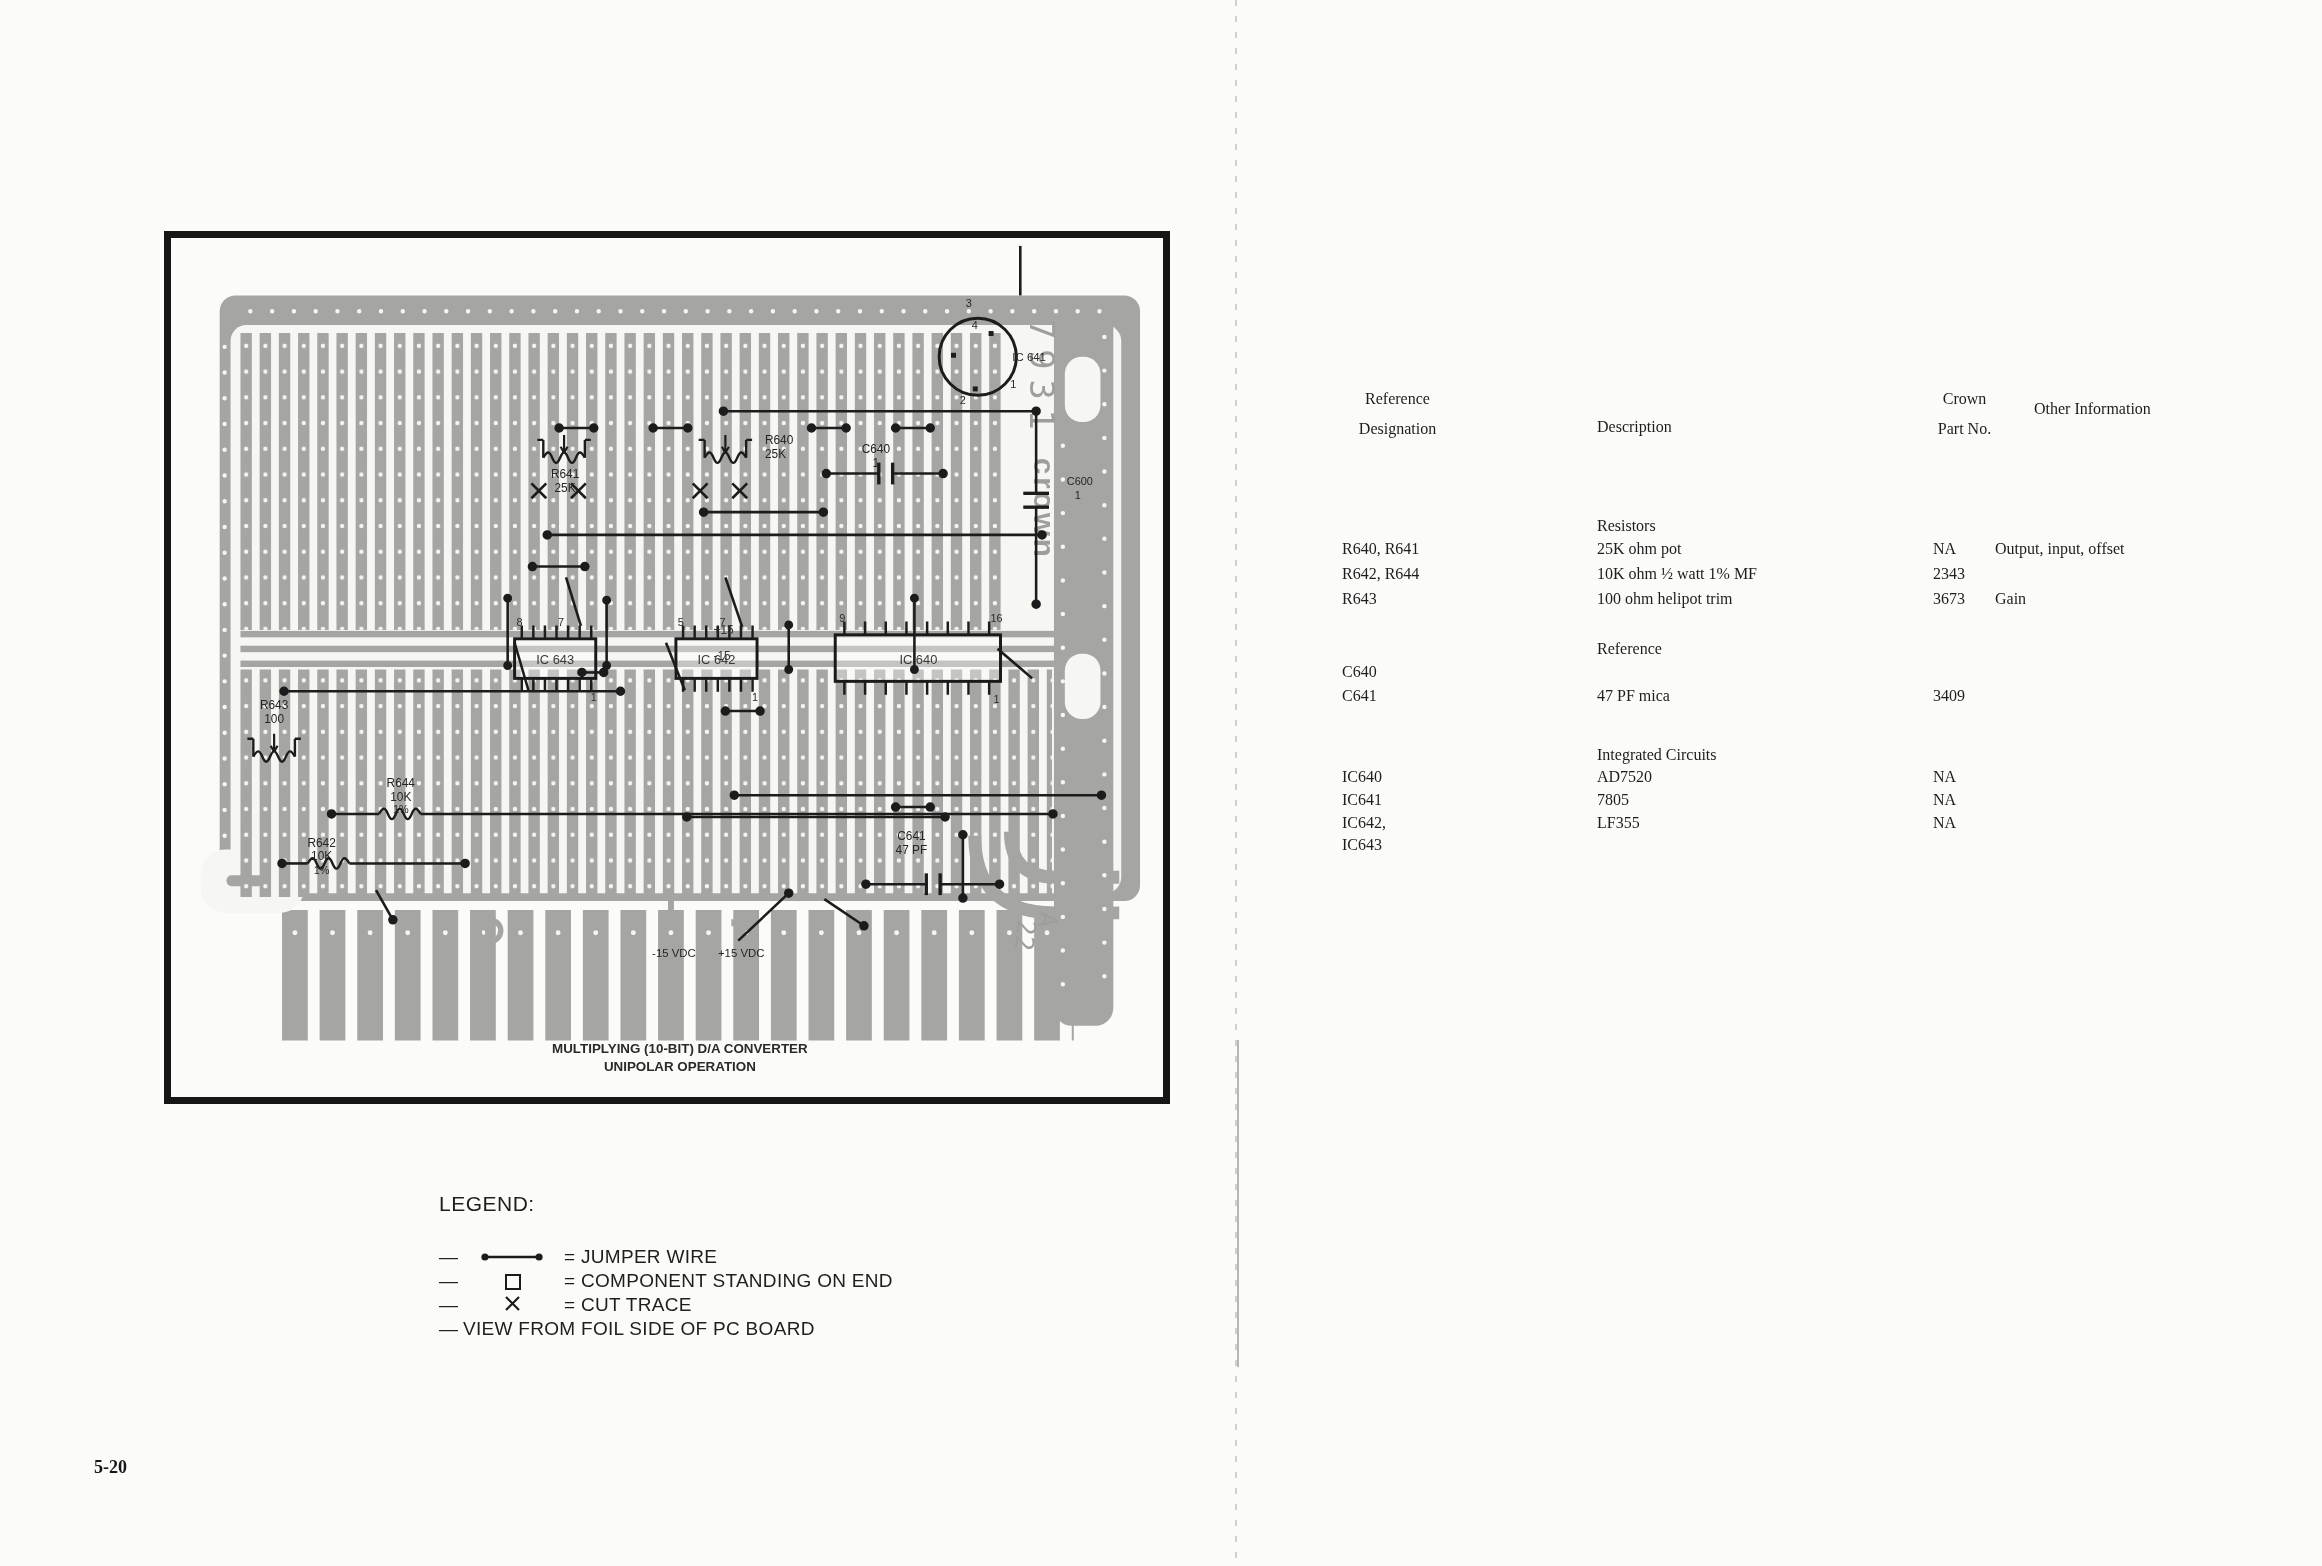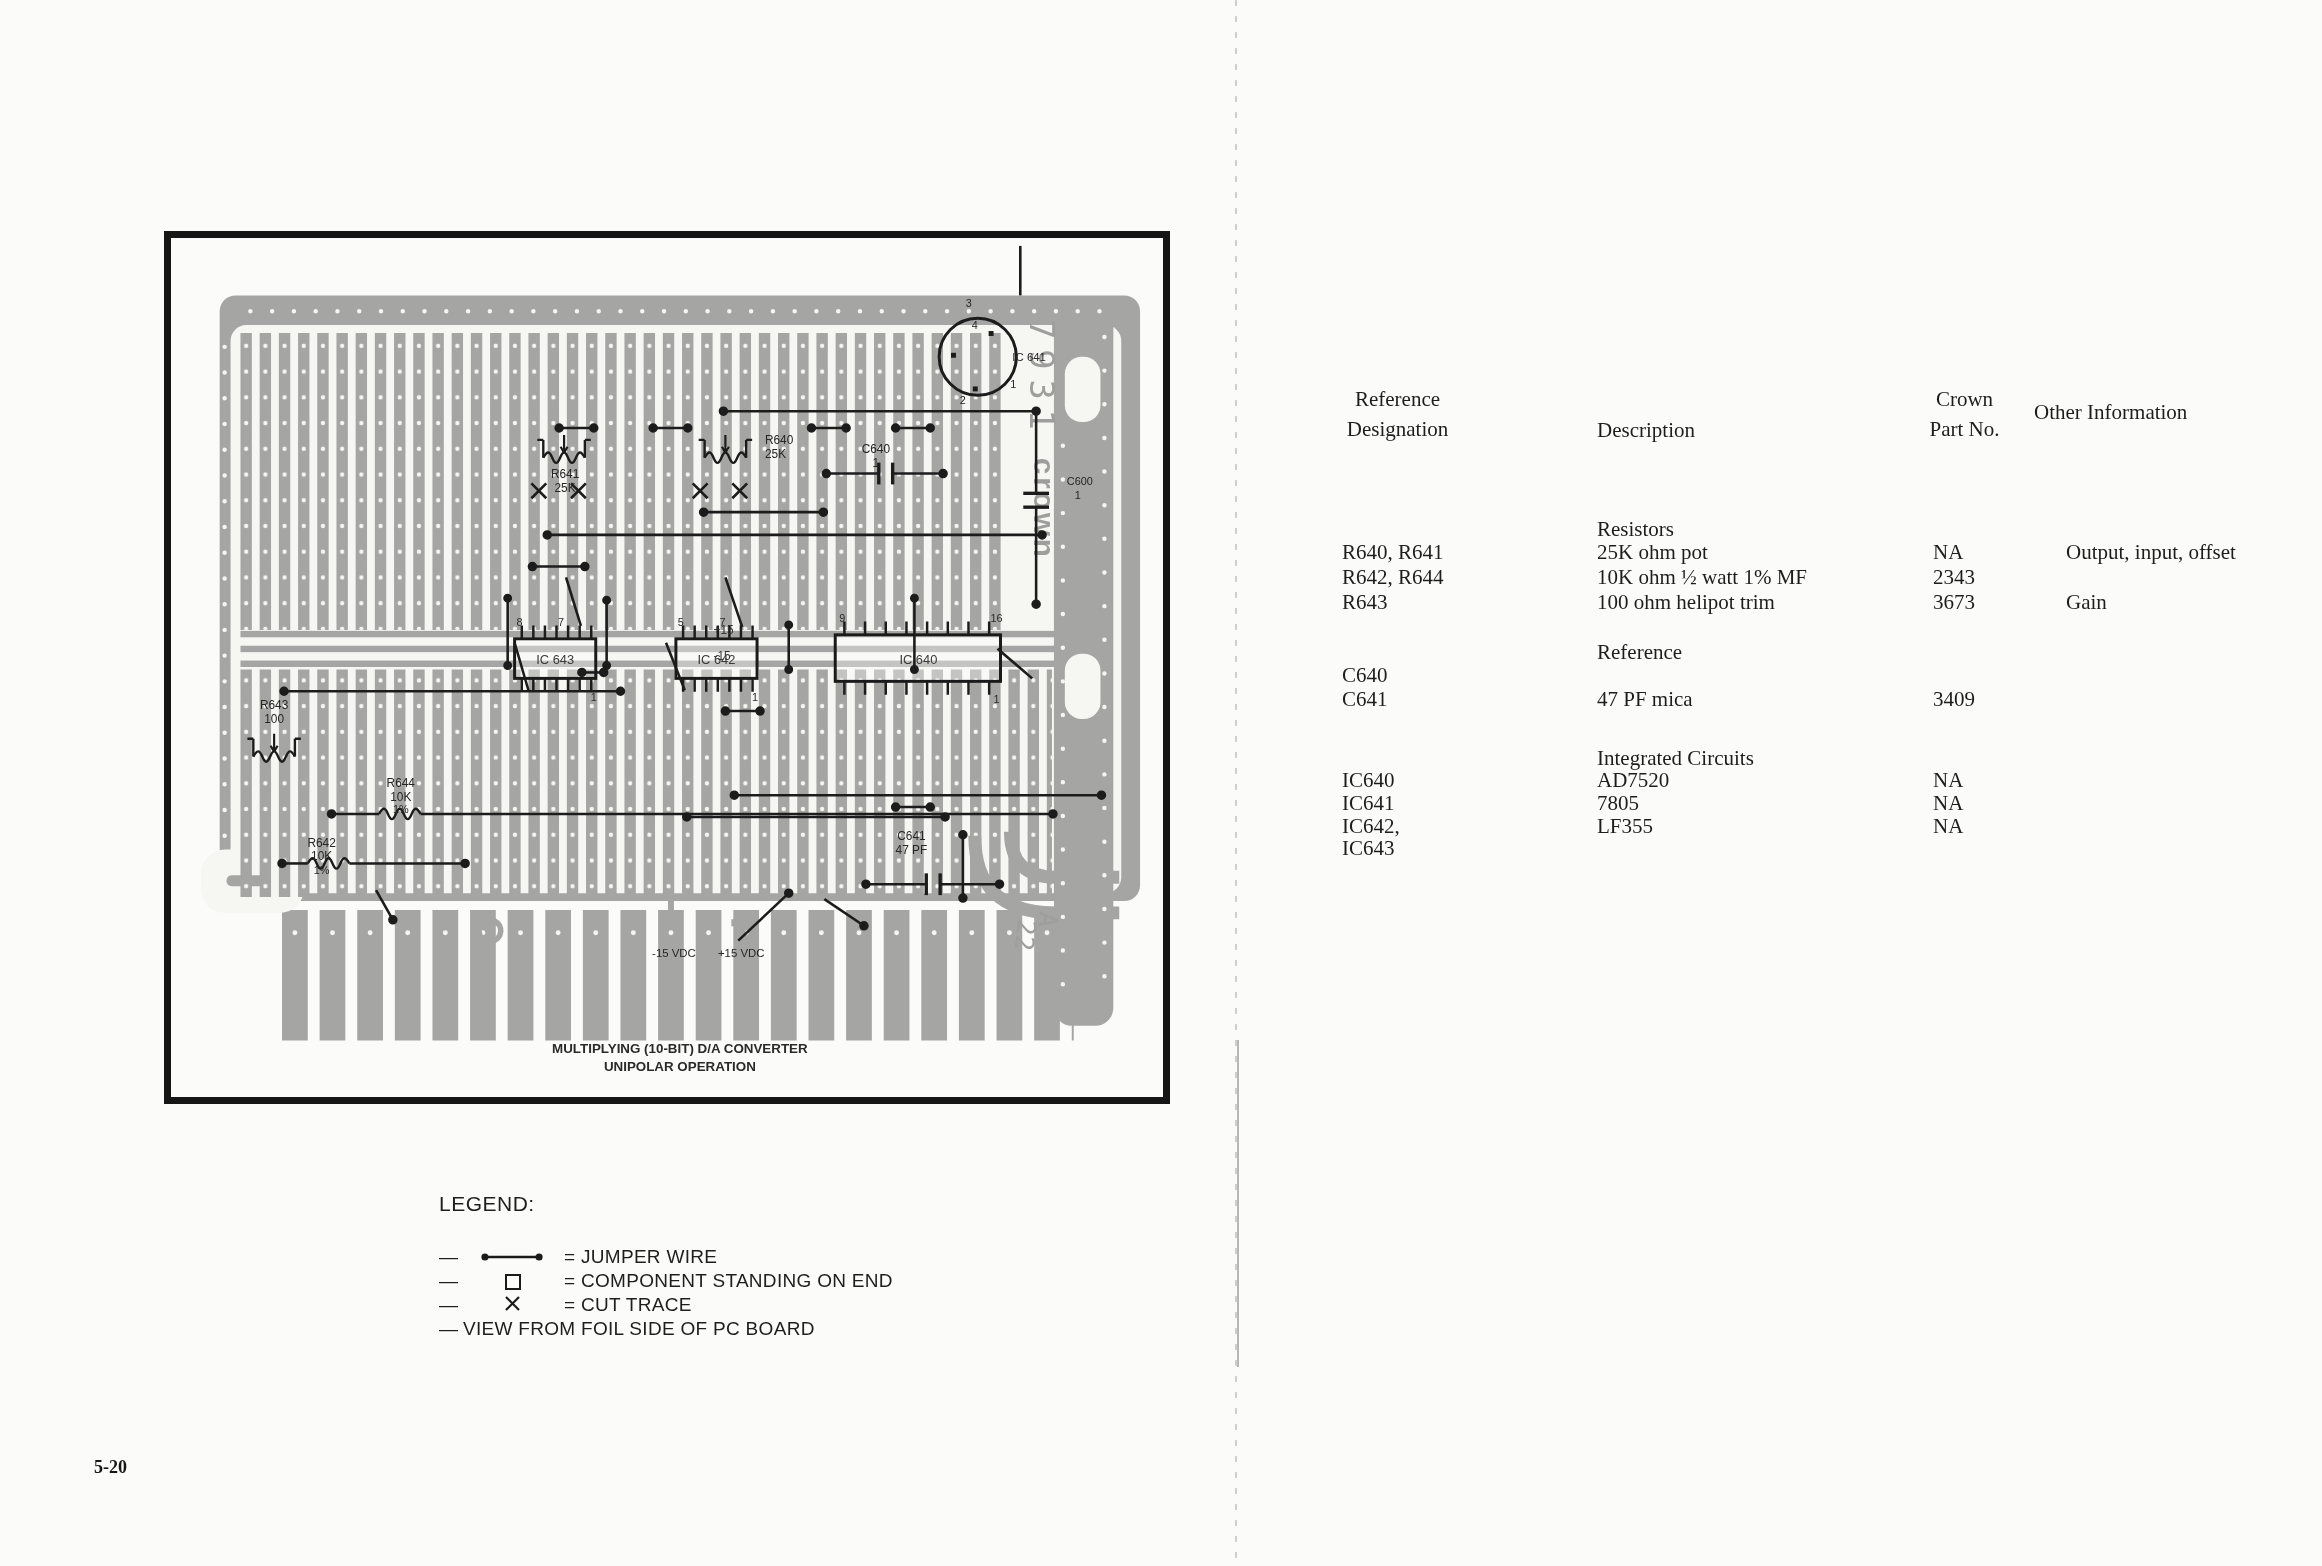--- a/index.html
+++ b/index.html
@@ -29,32 +29,32 @@
   .legend-row{position:relative;height:24px;font-size:19px;letter-spacing:0.3px;white-space:nowrap;}
   .legend-row .dash{position:absolute;left:0;top:0;}
   .legend-row .sym{position:absolute;left:30px;top:0;width:87px;text-align:center;}
   .legend-row .lab{position:absolute;left:125px;top:0;}
   .legend-row .lab-near{position:absolute;left:24px;top:0;}
   .sq{display:inline-block;width:12px;height:12px;border:2.5px solid #1b1b1b;vertical-align:middle;}
 
   .page-num{position:absolute;left:94px;top:1457px;font-size:18px;font-weight:bold;color:#161616;}
 
   
-  .parts{position:absolute;left:1339px;top:384px;width:901px;height:515px;font-size:21px;}
+  .parts{position:absolute;left:1339px;top:384px;width:901px;height:515px;font-size:16px;}
   .parts .abs{position:absolute;white-space:nowrap;}
   .hdr-ref{left:0;top:0;width:117px;text-align:center;line-height:30px;}
   .hdr-desc{left:258px;top:22px;margin-top:12px;}
   .hdr-part{left:570px;top:0;width:111px;text-align:center;line-height:30px;}
   .hdr-other{left:695px;top:16px;}
   .sect{font-weight:normal;margin-top:10px;}
   .row{position:absolute;left:0;width:100%;height:25px;}
   .c-ref{position:absolute;left:3px;}
   .c-desc{position:absolute;left:258px;}
   .c-part{position:absolute;left:594px;}
-  .c-other{position:absolute;left:727px;}
+  .c-other{position:absolute;left:656px;}
 </style>
 </head>
 <body>
 
 <div class="fold"></div>
 <div class="fold2"></div>
 
 <div class="figure-frame">
 <svg width="992" height="859" viewBox="0 0 1002 868">
   <defs>

